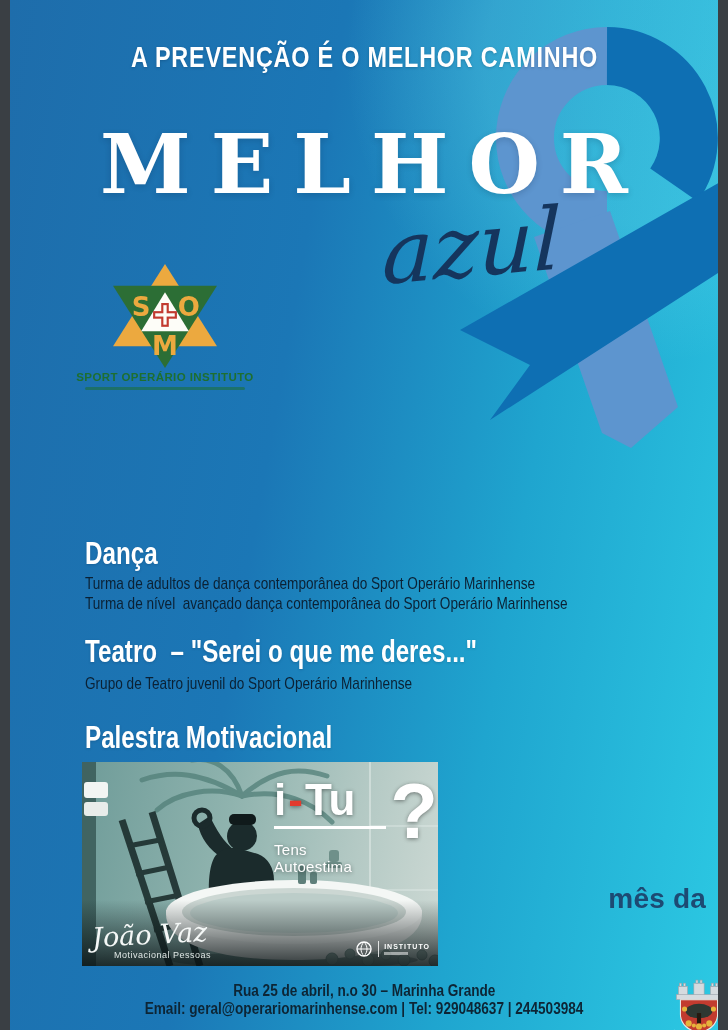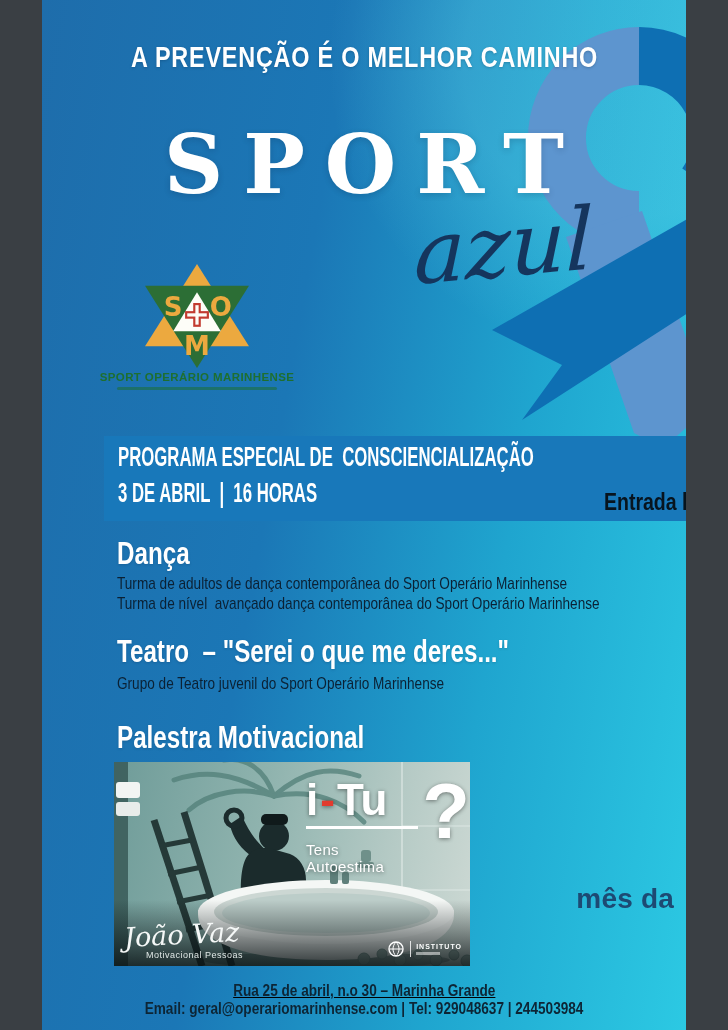--- a/index.html
+++ b/index.html
@@ -1,17 +1,17 @@
 <!DOCTYPE html>
 <html><head>
 <meta charset="utf-8">
 <style>
   html,body{margin:0;padding:0;background:#3a3f44;}
   body{display:flex;justify-content:center;font-family:"Liberation Sans",sans-serif;}
-  .poster{position:relative;width:644px;height:1030px;overflow:hidden;
+  .poster{position:relative;width:708px;height:1030px;overflow:hidden;
     background:
       radial-gradient(circle at 90% 6%, rgba(130,235,248,.22) 0 14%, transparent 26%),
       linear-gradient(100deg,#1e6dab 0%,#1b77b6 38%,#1fa5cf 68%,#2cc9e3 100%);}
   .layer{position:absolute;}
   .ribbon{position:absolute;inset:0;z-index:1;pointer-events:none;}
   
   .center-row{position:absolute;left:0;width:100%;display:flex;justify-content:center;z-index:2;}
   .cond{display:inline-block;white-space:pre;}
   
   .slogan span{font-size:30px;font-weight:bold;color:#fff;letter-spacing:1px;
@@ -56,67 +56,62 @@
   .sig-sub{position:absolute;left:32px;bottom:6px;font-size:9px;color:#dfe7e5;letter-spacing:.5px;}
   .inst{position:absolute;right:8px;bottom:8px;display:flex;align-items:center;gap:5px;}
   .inst .div{width:1px;height:16px;background:rgba(255,255,255,.8);}
   .inst .txt{font-size:7px;font-weight:bold;color:#fff;letter-spacing:1px;}
   .inst .bar{width:24px;height:3px;background:rgba(255,255,255,.5);margin-top:2px;}
   
   .campaign{right:12px;top:886px;width:330px;text-align:right;z-index:2;
     color:#1d4a73;font-size:28px;line-height:26px;font-weight:bold;letter-spacing:.2px;}
   
   .footer1 span,.footer2 span{font-size:16px;color:#0d2535;transform:scaleX(.85);transform-origin:center;font-weight:bold;}
-  .footer1{top:982px;text-decoration:underline;}
+  .footer1{top:982px;}
   .footer2{top:1000px;}
   .crest{left:656px;top:978px;z-index:3;}
 </style>
 </head>
 <body>
 
 <div class="poster">
 
   <svg class="ribbon" width="728" height="1030" viewBox="0 0 728 1030">
     <path d="M 597,56 A 82,82 0 1 0 597,220" fill="none" stroke="#5d95cf" stroke-width="58"></path>
     <polygon points="600,211 668,407 621,448 592,433 524,237" fill="#5d95cf"></polygon>
     <path d="M 597,56 A 82,82 0 0 1 664,185" fill="none" stroke="#0e6fb3" stroke-width="58"></path>
     <polygon points="728,172 450,330 520,365 480,420 728,260" fill="#0e6fb3"></polygon>
   </svg>
 
   <div class="center-row slogan" style="top:40px;">
     <span class="cond">A PREVENÇÃO É O MELHOR CAMINHO</span>
   </div>
 
   <div class="center-row title" style="top:116px;">
-    <span>SPORT</span>
+    <span>MELHOR</span>
   </div>
   <div class="layer subtitle">azul</div>
 
   <svg class="layer som-star" width="134" height="104" viewBox="0 0 120 96">
     <polygon points="60,0 108,76 12,76" fill="#eca93f"></polygon>
     <polygon points="60,96 12,20 108,20" fill="#2c6e35"></polygon>
     <text x="38" y="48" font-family="DejaVu Sans, sans-serif" font-size="24" font-weight="bold" fill="#eca93f" text-anchor="middle">S</text>
     <text x="82" y="48" font-family="DejaVu Sans, sans-serif" font-size="24" font-weight="bold" fill="#eca93f" text-anchor="middle">O</text>
     <text x="60" y="84" font-family="DejaVu Sans, sans-serif" font-size="24" font-weight="bold" fill="#eca93f" text-anchor="middle">M</text>
     <polygon points="60,26 82,62 38,62" fill="#fdfdf8"></polygon>
     <g>
       <rect x="56.5" y="36" width="7" height="22" fill="#c23b30"></rect>
       <rect x="49" y="43.5" width="22" height="7" fill="#c23b30"></rect>
       <rect x="58.5" y="38" width="3" height="18" fill="#fdfdf8"></rect>
       <rect x="51" y="45.5" width="18" height="3" fill="#fdfdf8"></rect>
     </g>
   </svg>
-  <div class="layer org-name">SPORT OPERÁRIO MARINHENSE</div>
+  <div class="layer org-name">SPORT OPERÁRIO INSTITUTO</div>
   <div class="layer org-tag"></div>
 
-  <div class="layer banner">
-    <div class="l1">PROGRAMA ESPECIAL DE  CONSCIENCIALIZAÇÃO</div>
-    <div class="l2">3 DE ABRIL  |  16 HORAS</div>
-    <div class="badge">Entrada livre</div>
-  </div>
 
   <div class="sec-h" style="top:536px;">Dança</div>
   <div class="sec-l" style="top:574px;">Turma de adultos de dança contemporânea do Sport Operário Marinhense</div>
   <div class="sec-l" style="top:594px;">Turma de nível  avançado dança contemporânea do Sport Operário Marinhense</div>
 
   <div class="sec-h" style="top:634px;">Teatro  – "Serei o que me deres..."</div>
   <div class="sec-l" style="top:674px;">Grupo de Teatro juvenil do Sport Operário Marinhense</div>
 
   <div class="sec-h" style="top:720px;">Palestra Motivacional</div>
 

